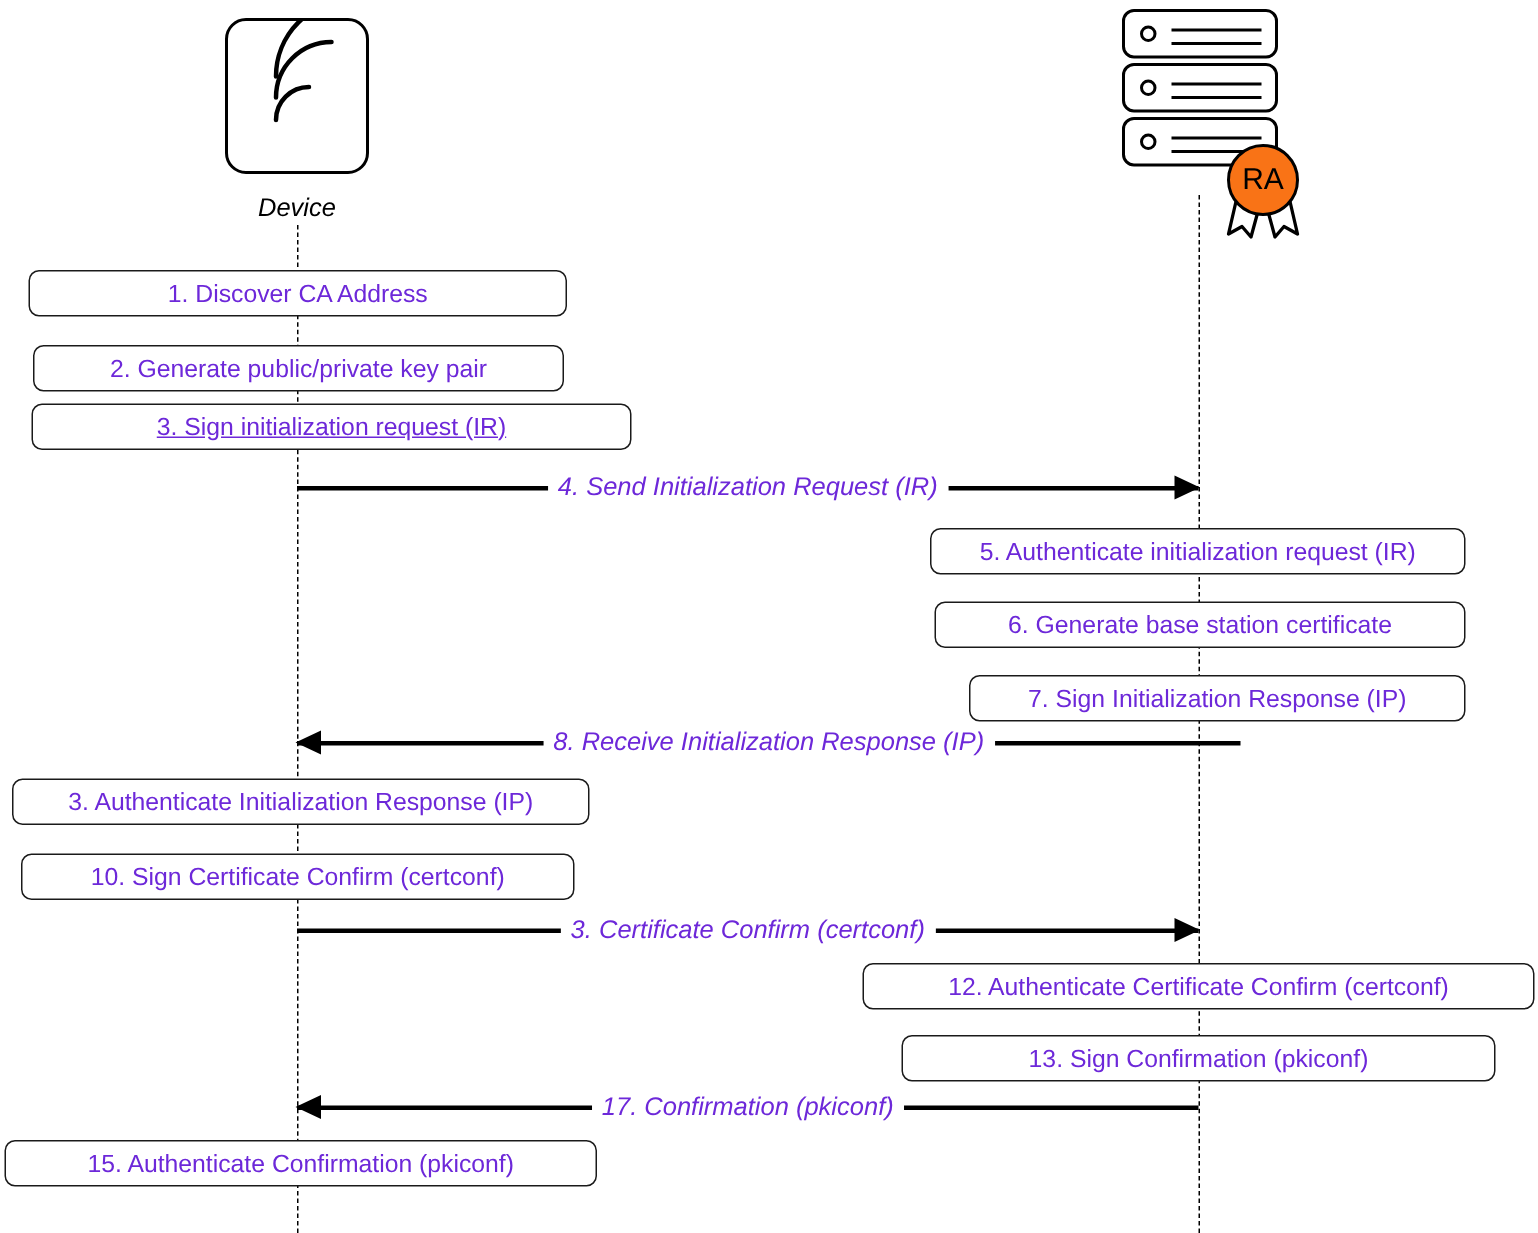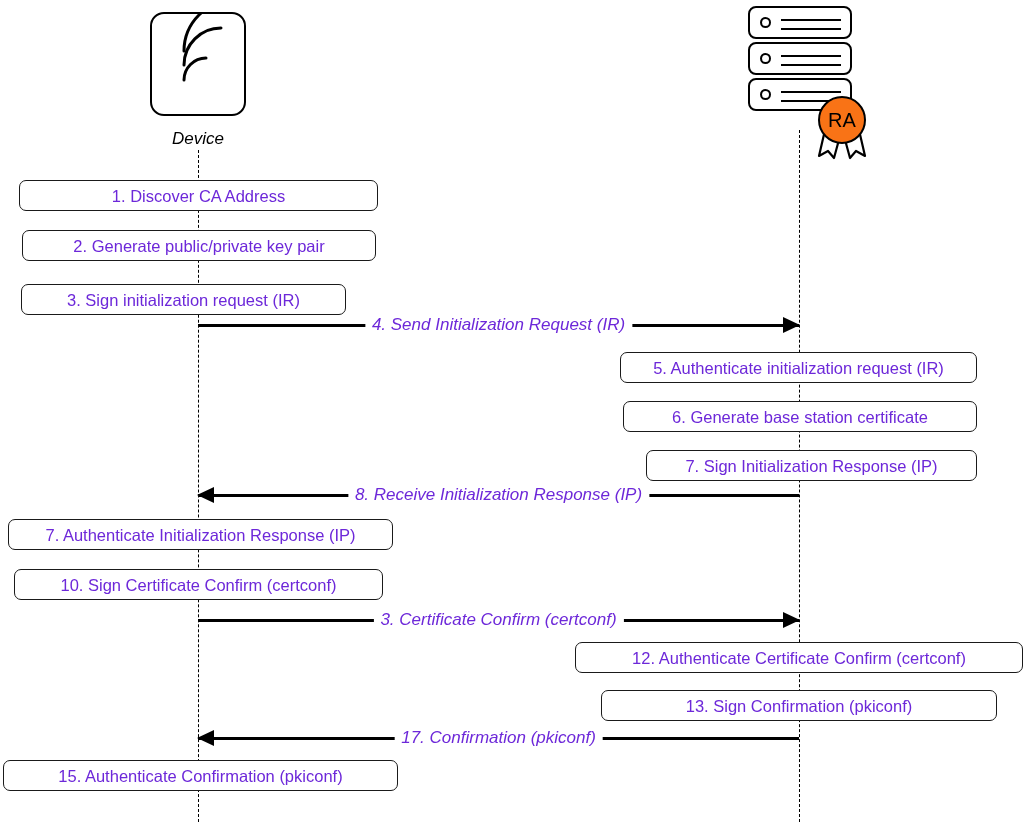--- a/index.html
+++ b/index.html
@@ -228,41 +228,41 @@
         <path d="M48 4 L54 30 L45 25 L39 32 L33 10 Z" fill="#ffffff" stroke="#000" stroke-width="2.2" stroke-linejoin="round"></path>
       </svg>
       <div class="ra-badge-circle">RA</div>
     </div>
   </div>
 
   <div class="note" style="left:19px; top:180px; width:359px; height:31px;">1. Discover CA Address</div>
 
   <div class="note" style="left:22px; top:230px; width:354px; height:31px;">2. Generate public/private key pair</div>
 
-  <div class="note" style="left:21px; top:284px; width:325px; height:31px;">3. Sign initialization request (IR)</div>
+  <div class="note" style="left:21px; top:269px; width:400px; height:31px;text-decoration:underline;">3. Sign initialization request (IR)</div>
 
   <div class="msg to-right" style="left:198px; top:313px; width:601px;">
     <span class="line"></span>
     <span class="head"></span>
     <span class="label">4. Send Initialization Request (IR)</span>
   </div>
 
   <div class="note" style="left:620px; top:352px; width:357px; height:31px;">5. Authenticate initialization request (IR)</div>
 
   <div class="note" style="left:623px; top:401px; width:354px; height:31px;">6. Generate base station certificate</div>
 
   <div class="note" style="left:646px; top:450px; width:331px; height:31px;">7. Sign Initialization Response (IP)</div>
 
-  <div class="msg to-left" style="left:198px; top:483px; width:601px;">
+  <div class="msg to-left" style="left:198px; top:483px; width:601px;padding-left:28px;">
     <span class="line"></span>
     <span class="head"></span>
     <span class="label">8. Receive Initialization Response (IP)</span>
   </div>
 
-  <div class="note" style="left:8px; top:519px; width:385px; height:31px;">7. Authenticate Initialization Response (IP)</div>
+  <div class="note" style="left:8px; top:519px; width:385px; height:31px;">3. Authenticate Initialization Response (IP)</div>
 
   <div class="note" style="left:14px; top:569px; width:369px; height:31px;">10. Sign Certificate Confirm (certconf)</div>
 
   <div class="msg to-right" style="left:198px; top:608px; width:601px;">
     <span class="line"></span>
     <span class="head"></span>
     <span class="label">3. Certificate Confirm (certconf)</span>
   </div>
 
   <div class="note" style="left:575px; top:642px; width:448px; height:31px;">12. Authenticate Certificate Confirm (certconf)</div>

